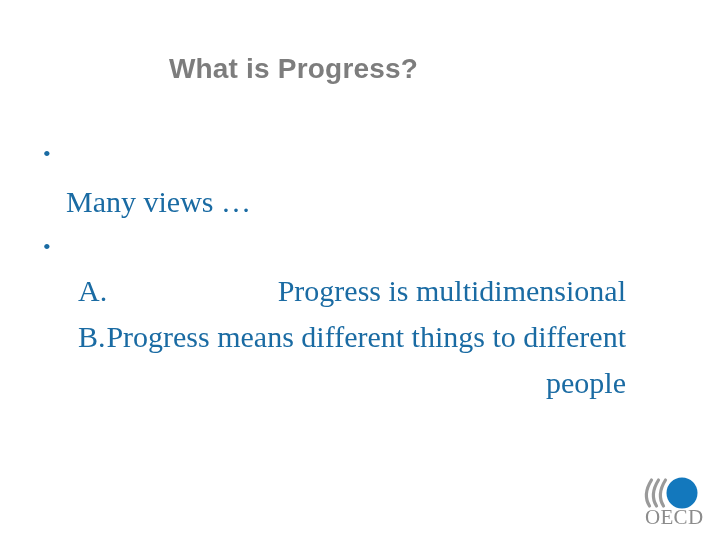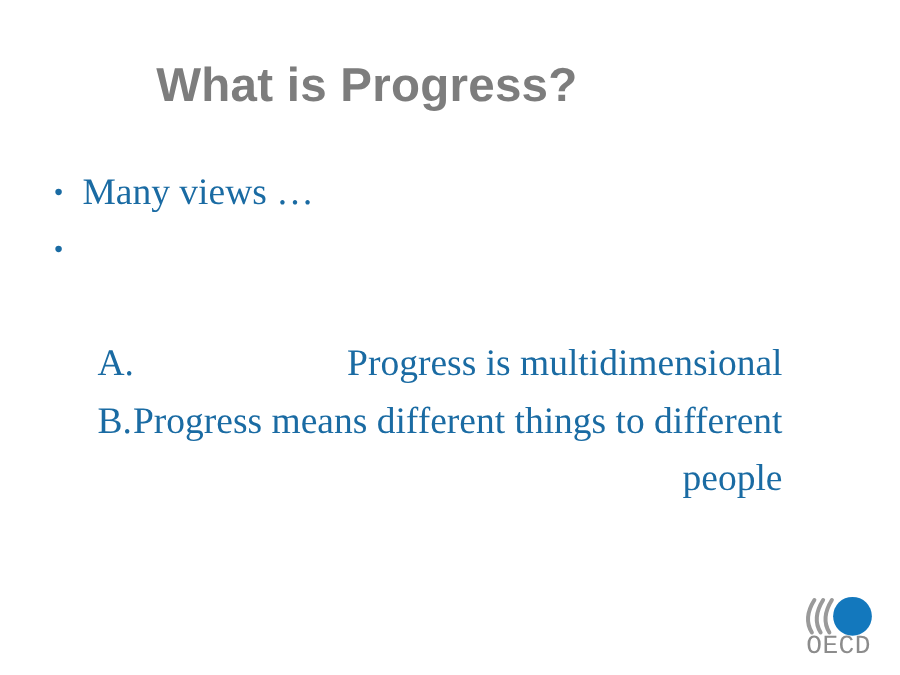--- a/index.html
+++ b/index.html
@@ -23,21 +23,21 @@
 
   
   .slide-title {
     position: absolute;
     left: 0;
     top: 47px;
     width: 587px;
     text-align: center;
     font-family: "Liberation Sans", sans-serif;
     font-weight: bold;
-    font-size: 38px;
+    font-size: 28px;
     line-height: 44px;
     letter-spacing: 0.2px;
     color: #7d7d7d;
     white-space: nowrap;
   }
 
   
   .bullet-list {
     position: absolute;
     left: 36px;
@@ -58,20 +58,21 @@
     width: 30px;
     text-align: left;
     padding-left: 7px;
     box-sizing: border-box;
     font-size: 22px;
     line-height: 45px;
     color: #1a6ba3;
   }
   .bullet-text {
     flex: 0 1 auto;
+    margin-top: 48px;
   }
 
   
   .letter-list {
     position: absolute;
     left: 78px;
     top: 268px;
     width: 560px;
   }
   .letter-item {
@@ -106,21 +107,21 @@
     width: 68px;
     height: 34px;
   }
   .logo-mark svg {
     display: block;
   }
   .logo-word {
     position: absolute;
     left: 5px;
     top: 31px;
-    font-family: Liberation Mono, monospace;
+    font-family: Liberation Serif, serif;
     font-size: 21px;
     line-height: 23px;
     letter-spacing: 0.3px;
     color: #8c8c8c;
     font-weight: normal;
   }
 </style>
 </head>
 <body>
 

